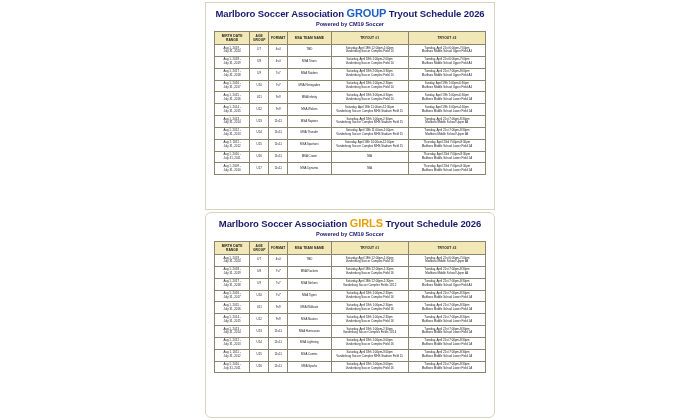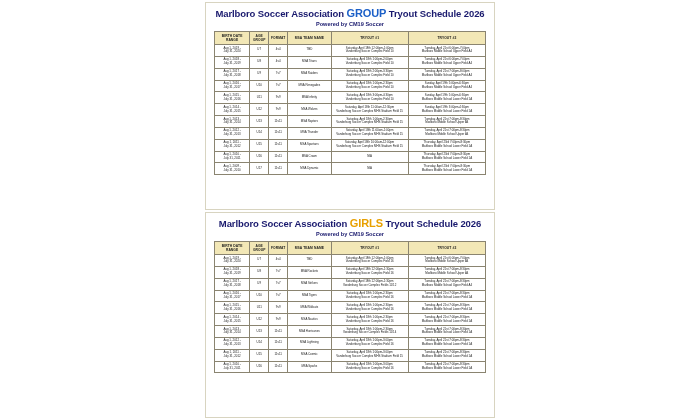--- a/index.html
+++ b/index.html
@@ -21,21 +21,21 @@
   }
   .panel {
     position: absolute;
     left: 205px;
     width: 290px;
     background: #ffffff;
     border: 1px solid #d8d4c0;
     box-sizing: border-box;
   }
   .panel.boys { top: 2px; height: 208px; }
-  .panel.girls { top: 212px; height: 206px; }
+  .panel.girls { top: 212px; height: 206px; border-radius: 6px; }
 
   .panel-title {
     text-align: center;
     font-weight: bold;
     font-size: 9.5px;
     color: #1a1a6e;
     padding: 4px 0 0 0;
     letter-spacing: -0.1px;
     white-space: nowrap;
   }

